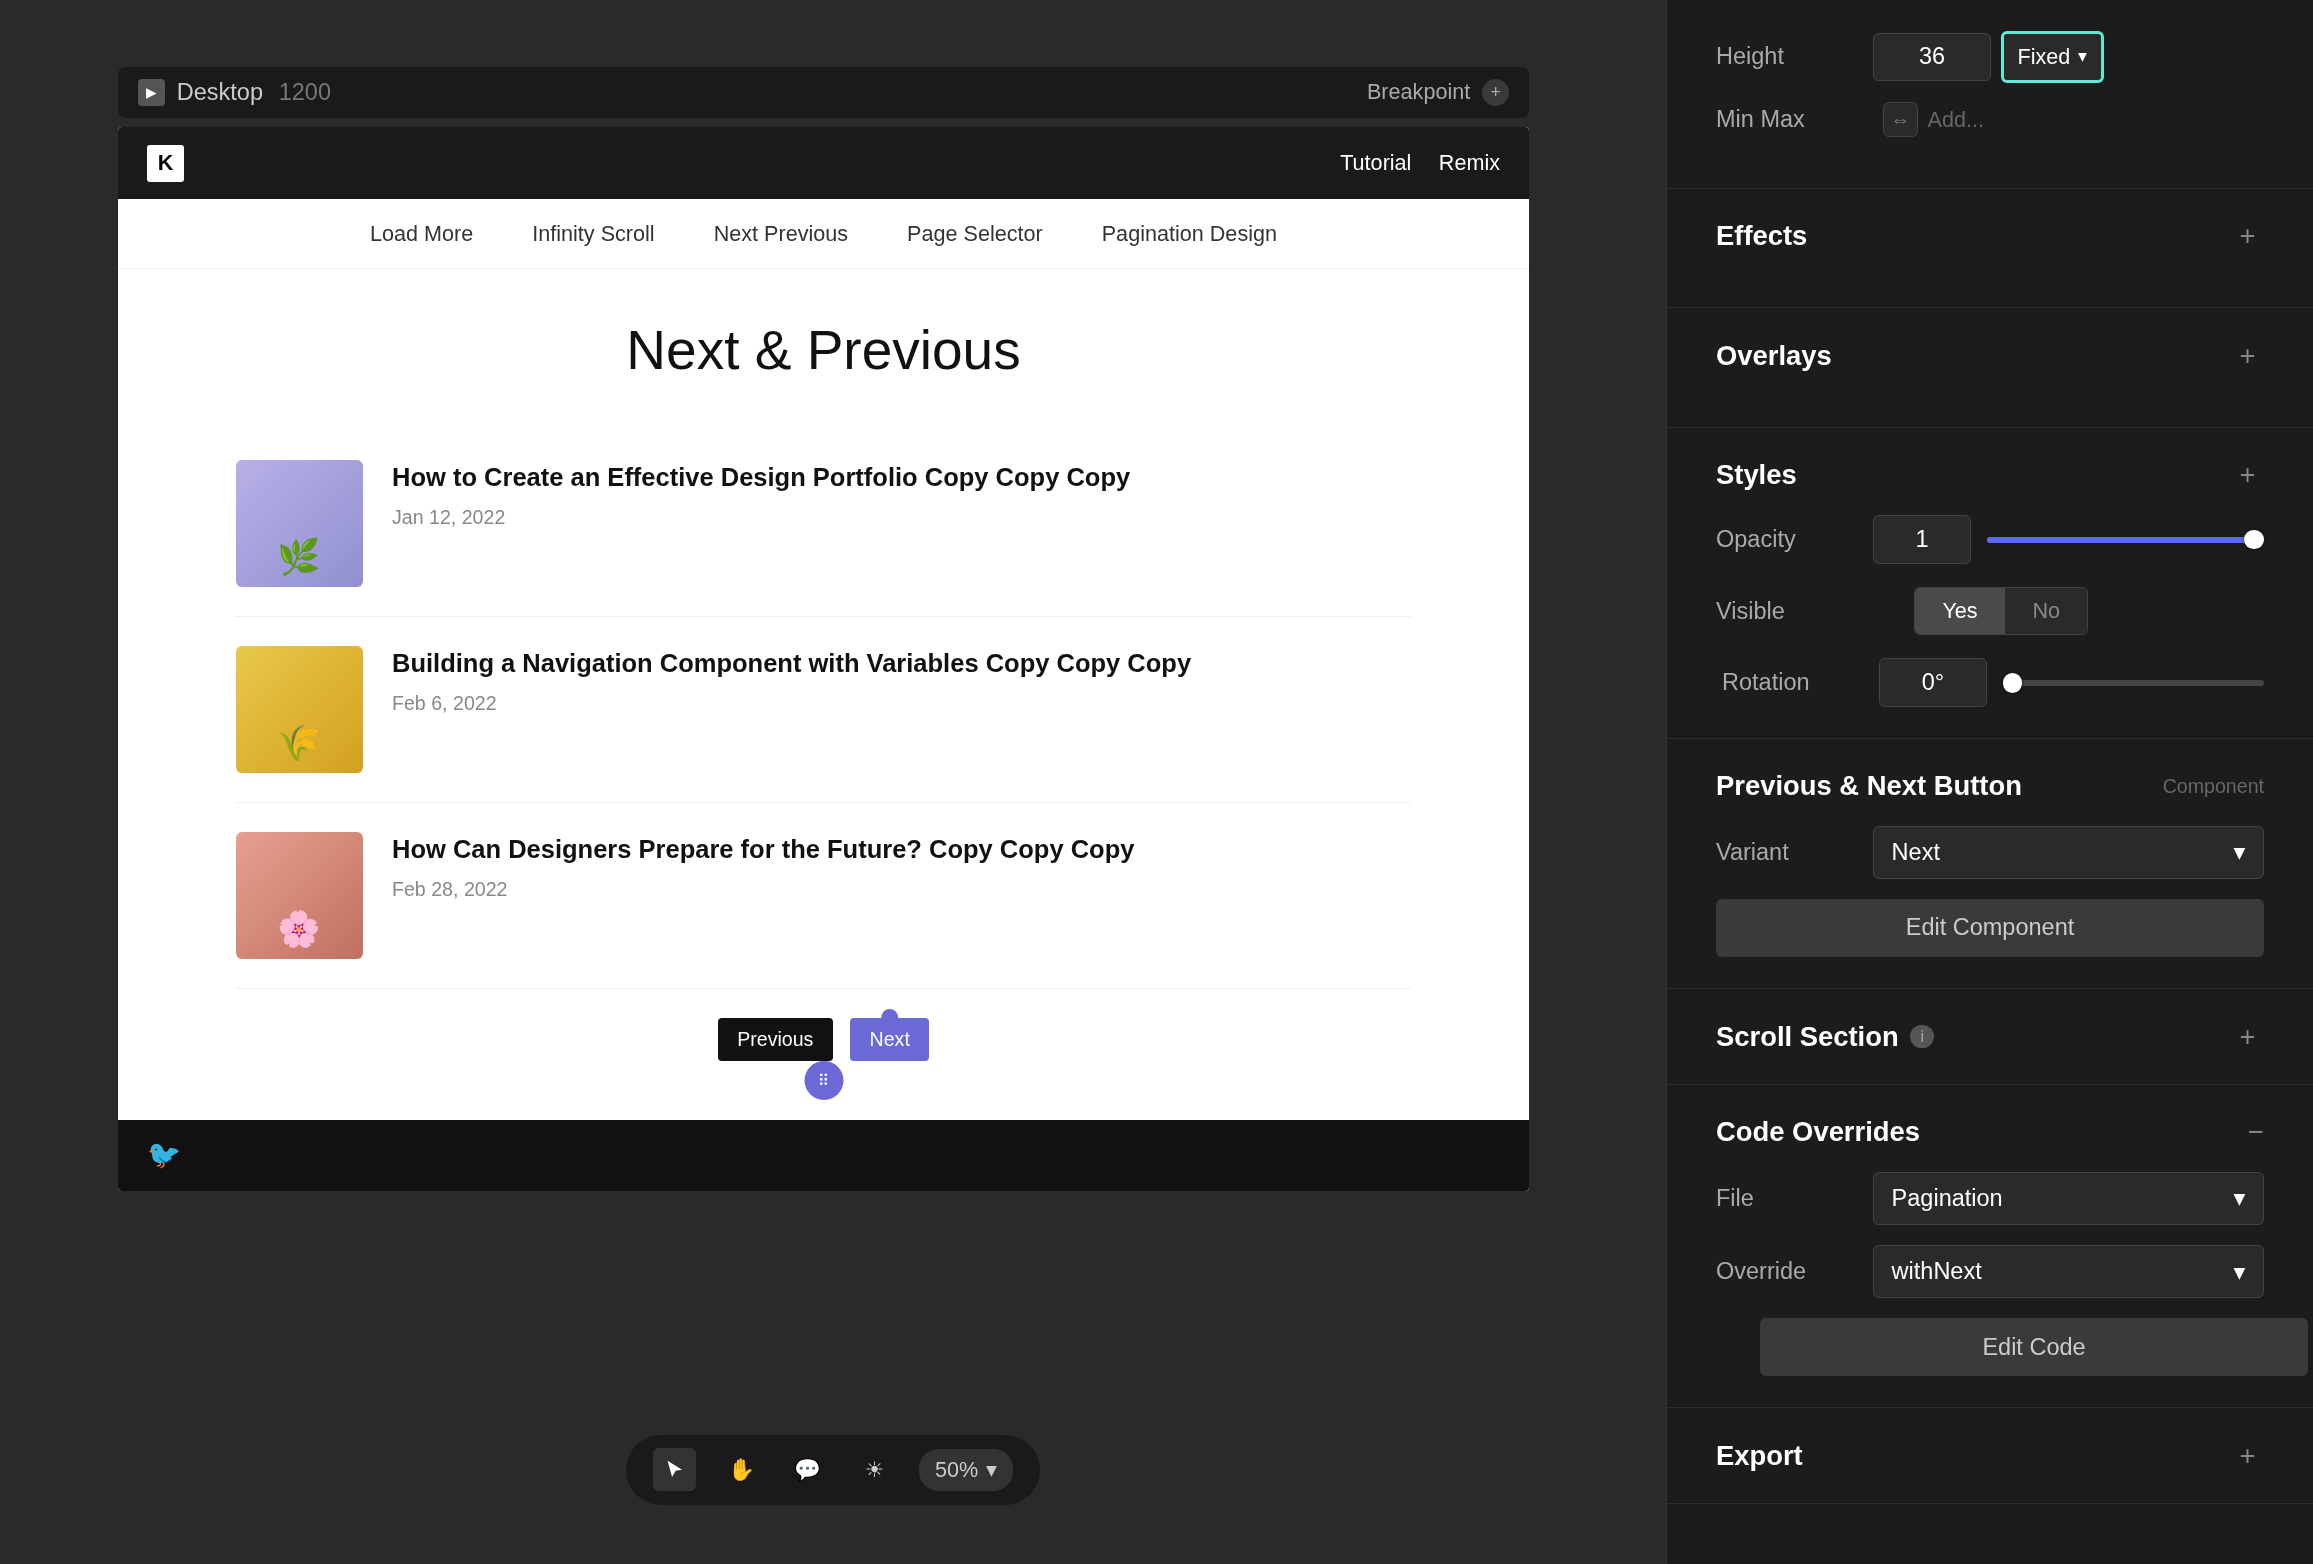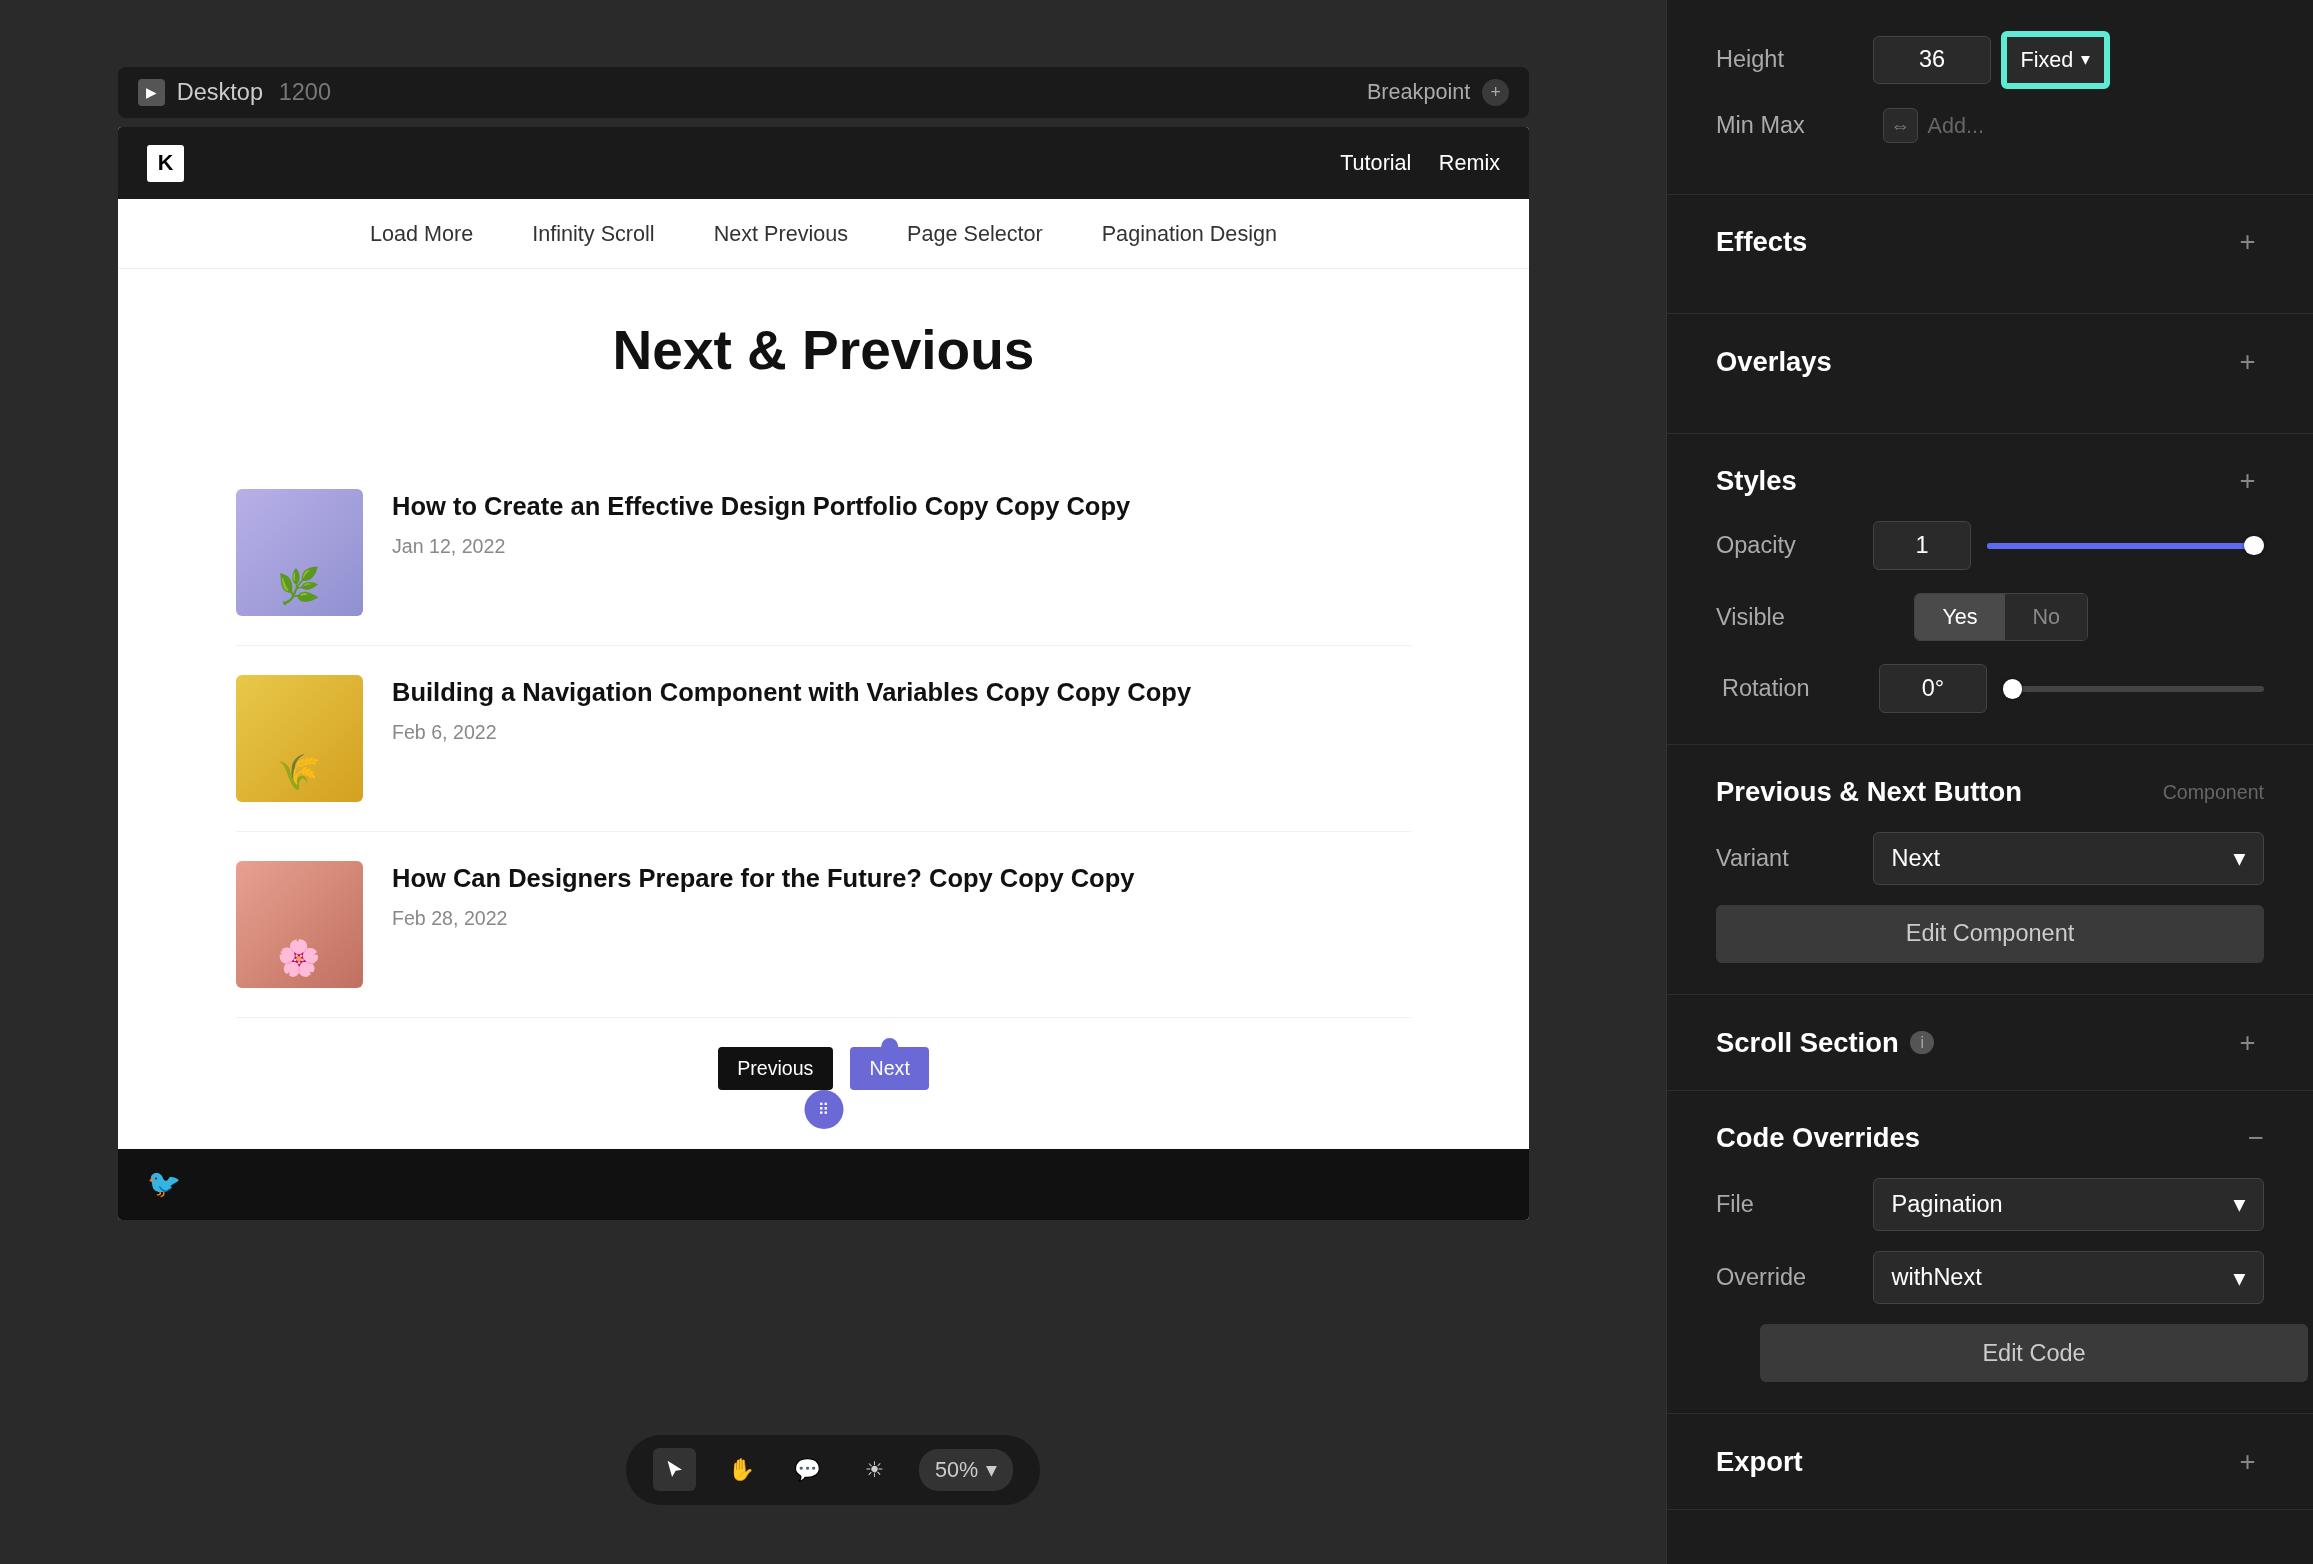--- a/index.html
+++ b/index.html
@@ -105,24 +105,24 @@
       font-weight: 400;
     }
 
     
     .site-content {
       background: #fff;
       padding: 49px 118px 39px;
     }
     .site-title {
       font-size: 55px;
-      font-weight: 700;
+      font-weight: 400;
       text-align: center;
       color: #111;
-      margin-bottom: 78px;
+      margin-bottom: 49px;
     }
 
     
     .post-list { display: flex; flex-direction: column; gap: 0; }
     .post-item {
       display: flex;
       align-items: flex-start;
       gap: 29px;
       padding: 29px 0;
       border-bottom: 1px solid #f0f0f0;
@@ -254,21 +254,21 @@
       border: 1px solid #444;
       border-radius: 5.9px;
       color: #fff;
       font-size: 23.5px;
       padding: 9.8px 13.7px;
       width: 118px;
       text-align: center;
     }
     .prop-dropdown {
       background: #2a2a2a;
-      border: 6px solid #5eead4;
+      border: 3px solid #5eead4;
       border-radius: 5.9px;
       color: #fff;
       font-size: 21.6px;
       padding: 9.8px 13.7px;
       margin-left: 9.8px;
       display: flex;
       align-items: center;
       gap: 7.8px;
       cursor: pointer;
     }

